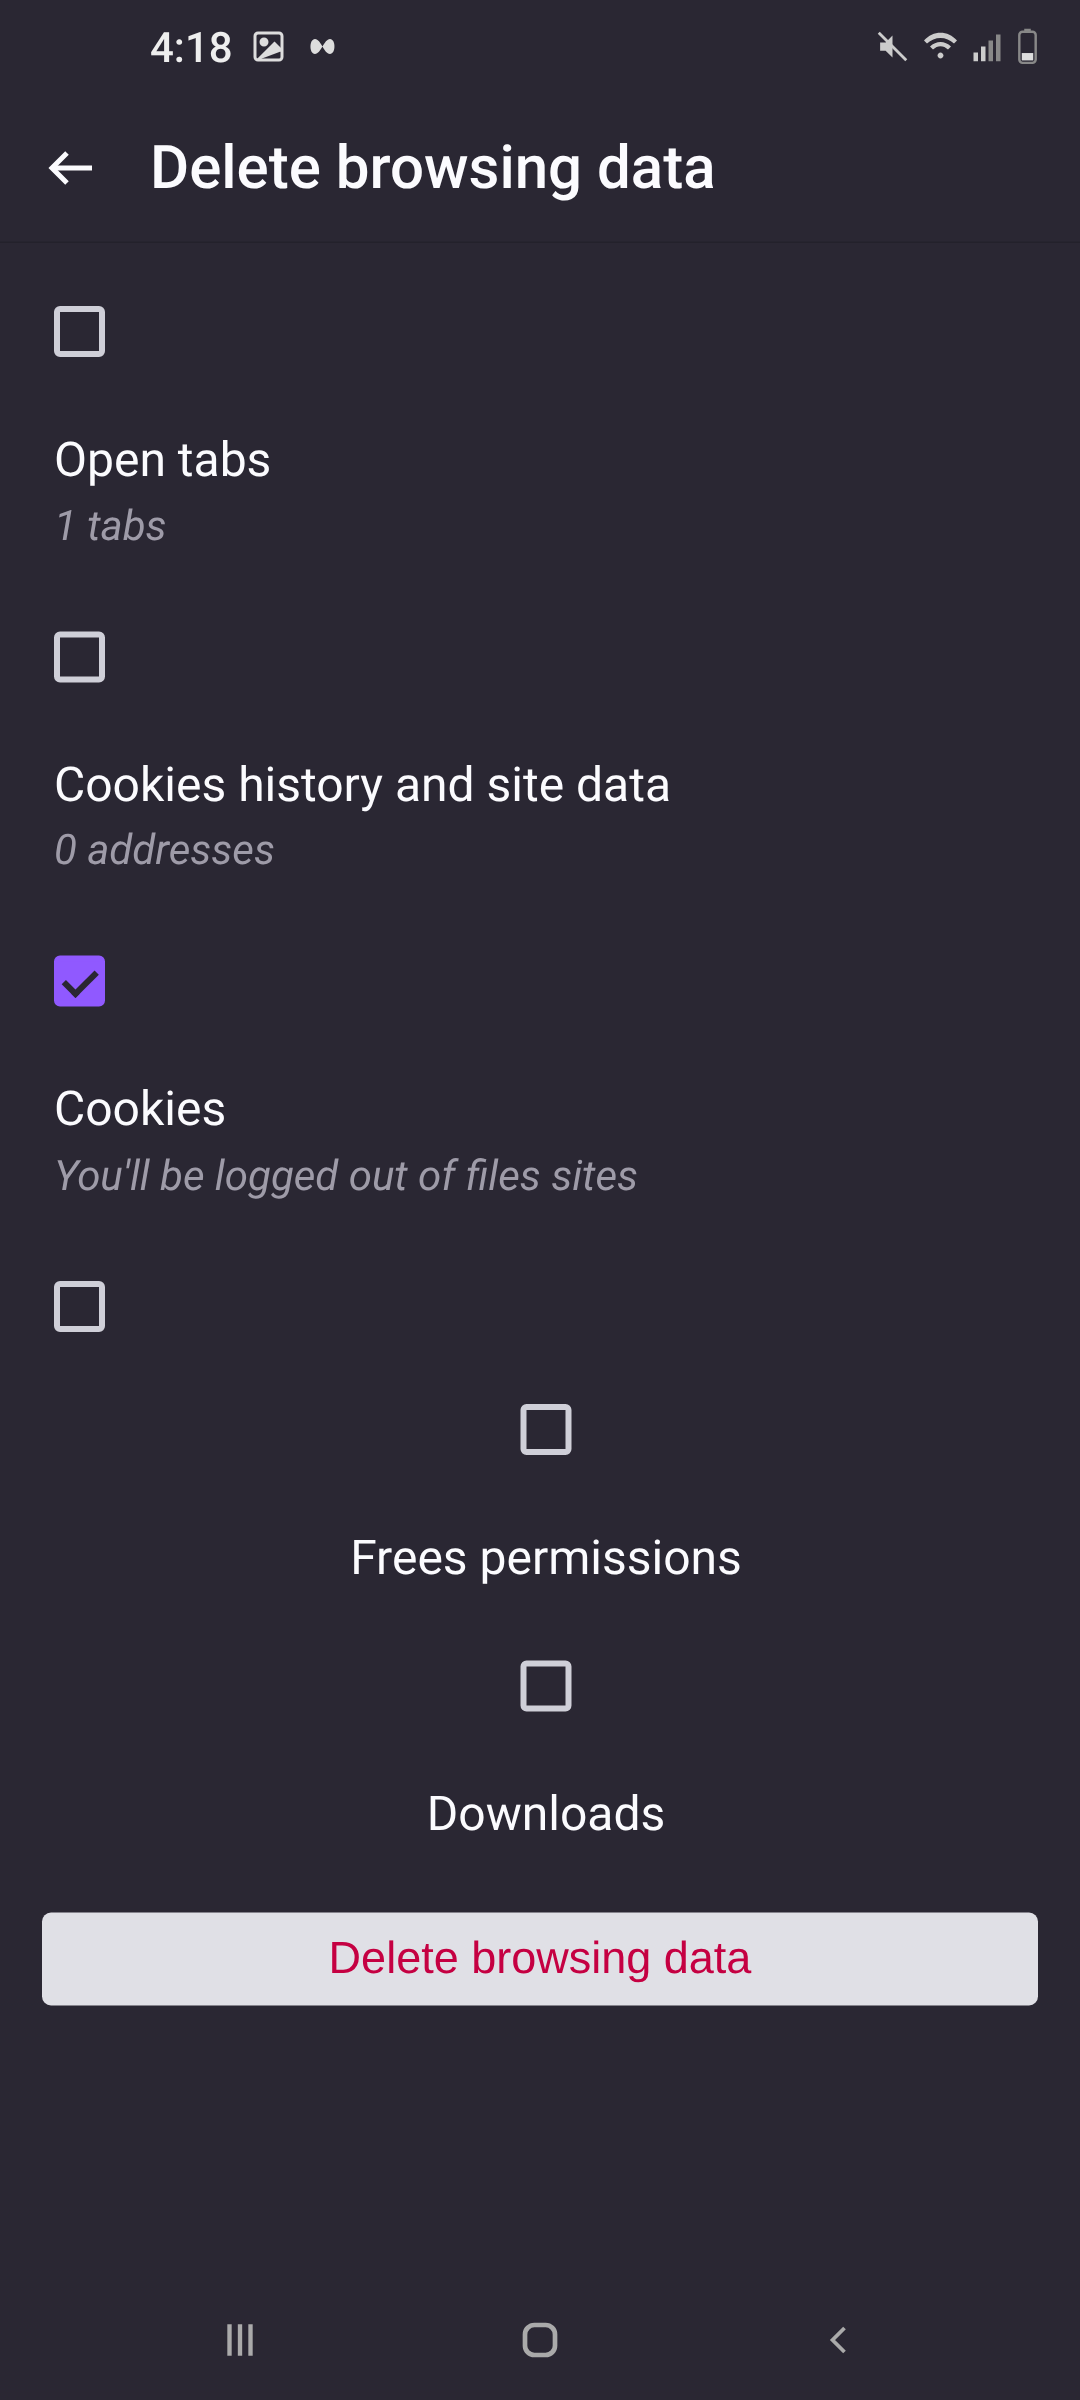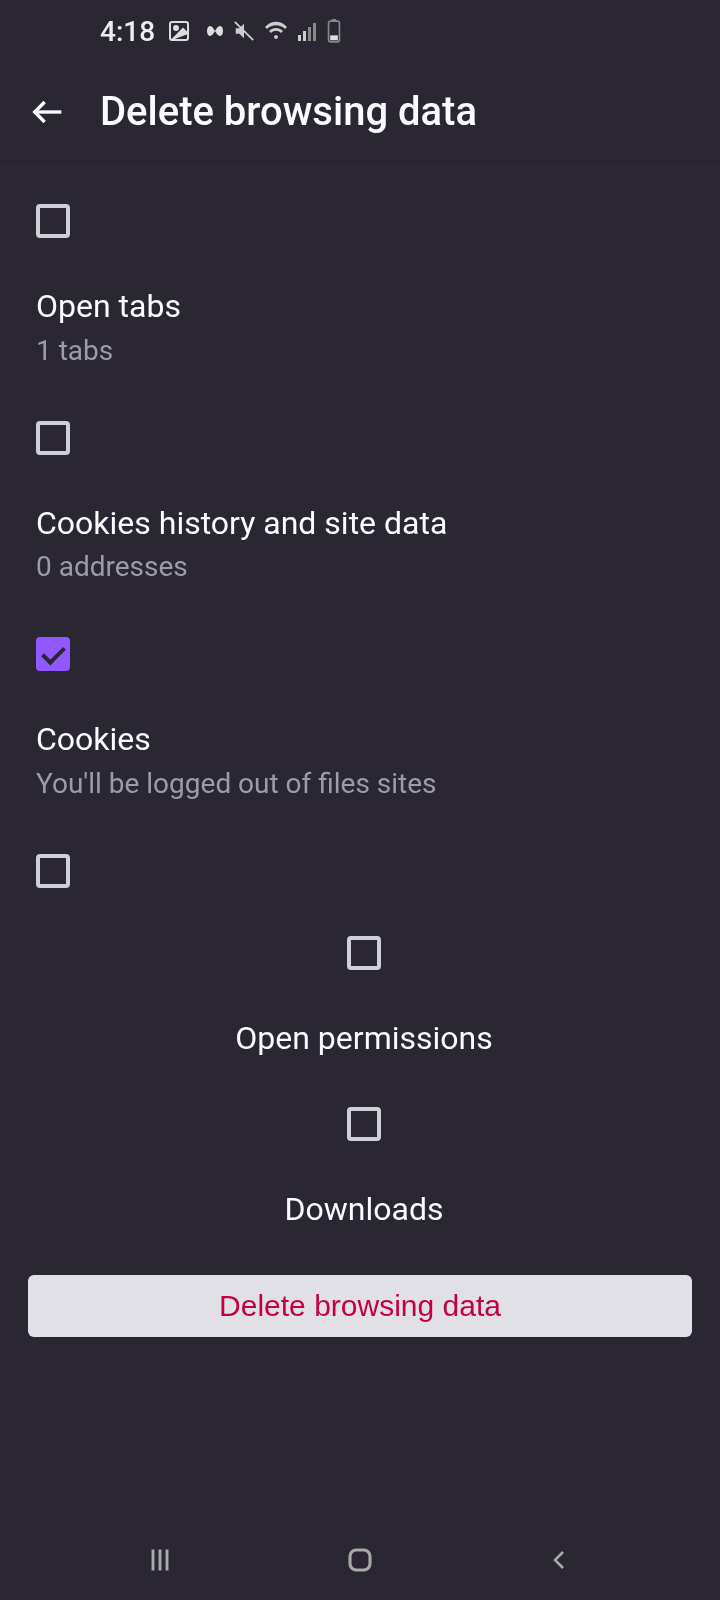--- a/index.html
+++ b/index.html
@@ -9,20 +9,21 @@
     background: #2a2733;
     font-family: -apple-system, BlinkMacSystemFont, 'Segoe UI', Roboto, sans-serif;
     color: #fbfbfe;
     overflow: hidden;
     position: relative;
   }
   .status-bar {
     height: 62px;
     display: flex;
     align-items: center;
+    justify-content: space-between;
     padding: 0 28px 0 100px;
     font-size: 28px;
     font-weight: 500;
     color: #eee;
   }
   .status-left { display: flex; align-items: center; gap: 12px; }
   .status-right { display: flex; align-items: center; gap: 8px; }
   .status-icon { display: inline-flex; align-items: center; }
   .app-bar {
     height: 100px;
@@ -85,20 +86,21 @@
   .row-text { flex: 1; }
   .row-title {
     font-size: 32px;
     color: #fbfbfe;
     line-height: 1.3;
   }
   .row-sub {
     font-size: 28px;
     color: #9e9ba8;
     margin-top: 6px;
+    font-style: italic;
   }
   .delete-btn {
     display: block;
     margin: 20px 28px 0 28px;
     width: calc(100% - 56px);
     height: 62px;
     background: #e0e0e6;
     border: none;
     border-radius: 6px;
     font-size: 30px;
@@ -213,21 +215,21 @@
     </div>
   </div>
 
   <div class="row">
     <div class="checkbox"></div>
   </div>
 
   <div class="row single">
     <div class="checkbox"></div>
     <div class="row-text">
-      <div class="row-title">Open permissions</div>
+      <div class="row-title">Frees permissions</div>
     </div>
   </div>
 
   <div class="row single">
     <div class="checkbox"></div>
     <div class="row-text">
       <div class="row-title">Downloads</div>
     </div>
   </div>
 

